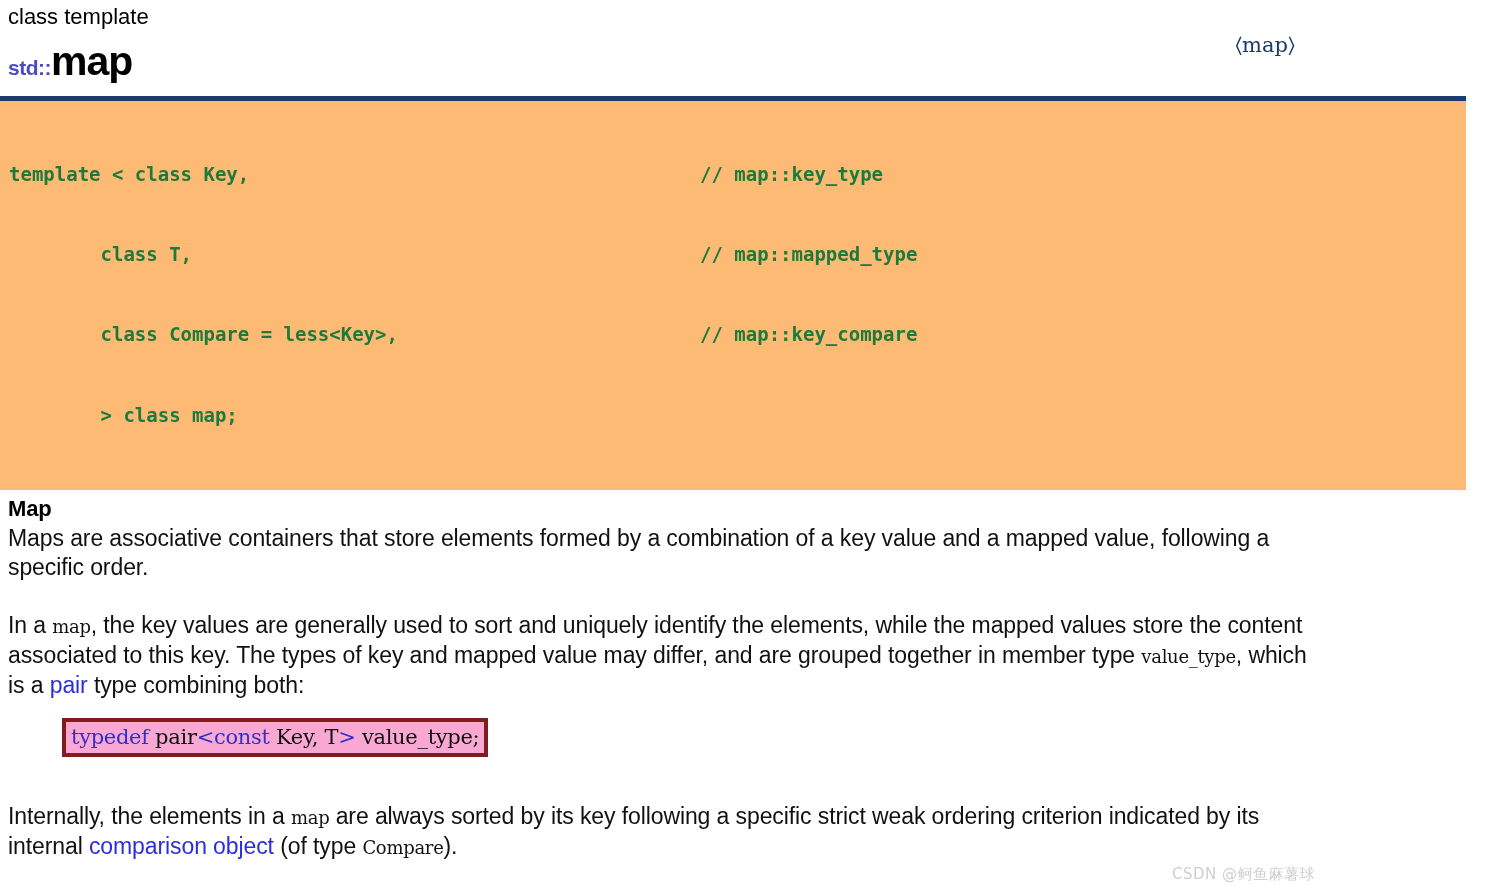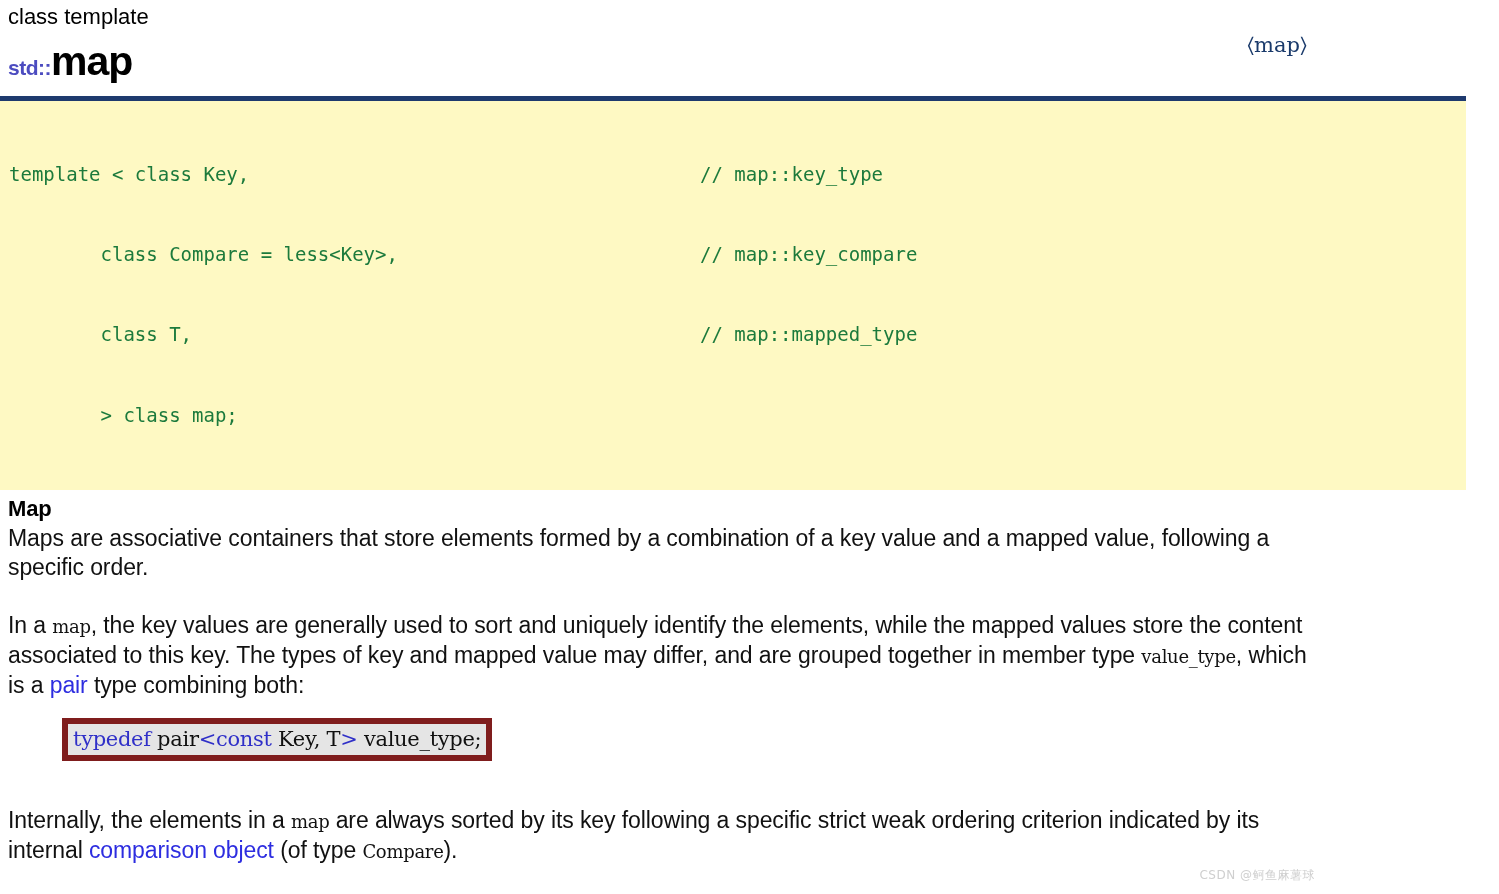--- a/index.html
+++ b/index.html
@@ -49,46 +49,47 @@
   }
   .hdr-name {
     font-size: 41px;
     font-weight: bold;
     color: #000000;
     letter-spacing: -1px;
     vertical-align: baseline;
   }
   .hdr-include {
     position: absolute;
-    right: 22px;
+    right: 34px;
     top: 33px;
     font-family: "DejaVu Serif", "Liberation Serif", serif;
     font-size: 21px;
     color: #1a3a6b;
     letter-spacing: 0px;
   }
 
   .rule {
     margin-top: 6px;
     width: 1466px;
     height: 5px;
     background: #1e3a6e;
   }
 
   
   .codeblock {
     width: 1466px;
-    background: #fef9c3;
+    background: #fdba74;
     padding: 6px 0 8px 0;
     box-sizing: border-box;
     font-family: "DejaVu Sans Mono", "Liberation Mono", monospace;
     font-size: 19px;
     line-height: 26.8px;
     color: #1f7a3f;
     white-space: pre;
+    font-weight: bold;
   }
   .codeblock .crow {
     display: flex;
   }
   .codeblock .ccode {
     width: 700px;
     padding-left: 9px;
     box-sizing: border-box;
     color: #1c7a3c;
   }
@@ -127,39 +128,39 @@
     color: #2d2de0;
     text-decoration: none;
   }
 
   
   .typedef-wrap {
     margin: 18px 0 0 62px;
   }
   .typedef-box {
     display: inline-block;
-    background: #e5e5e5;
-    border: 6px solid #7f1d1d;
+    background: #f9a8d4;
+    border: 4px solid #7f1d1d;
     padding: 2px 5px 3px 5px;
     font-family: "DejaVu Serif", "Liberation Serif", serif;
     font-size: 21px;
     line-height: 26px;
     white-space: pre;
     letter-spacing: -0.3px;
   }
   .tk { color: #3030c8; }   
   .tn { color: #101010; }   
   .tb { color: #3030c8; }   
 
   
   .watermark {
     position: absolute;
     right: 14px;
     bottom: 10px;
-    font-size: 12px;
+    font-size: 15px;
     color: #cfcfcf;
     font-family: "DejaVu Sans", sans-serif;
     letter-spacing: 0.5px;
     white-space: nowrap;
   }
 </style>
 </head>
 <body>
 
 <div class="page">
@@ -171,26 +172,26 @@
   </div>
 
   <div class="rule"></div>
 
   <div class="codeblock">
     <div class="crow">
       <span class="ccode">template &lt; class Key,</span>
       <span class="ccomment">// map::key_type</span>
     </div>
     <div class="crow">
+      <span class="ccode">        class T,</span>
+      <span class="ccomment">// map::mapped_type</span>
+    </div>
+    <div class="crow">
       <span class="ccode">        class Compare = less&lt;Key&gt;,</span>
       <span class="ccomment">// map::key_compare</span>
-    </div>
-    <div class="crow">
-      <span class="ccode">        class T,</span>
-      <span class="ccomment">// map::mapped_type</span>
     </div>
     <div class="crow">
       <span class="ccode">        &gt; class map;</span>
       <span class="ccomment"></span>
     </div>
   </div>
 
   <div class="section-title">Map</div>
 
   <p class="para"><span>Maps are associative containers that store elements formed by a combination of a </span><span class="i">key value</span><span> and a </span><span class="i">mapped value</span><span>, following a specific order.</span></p>

